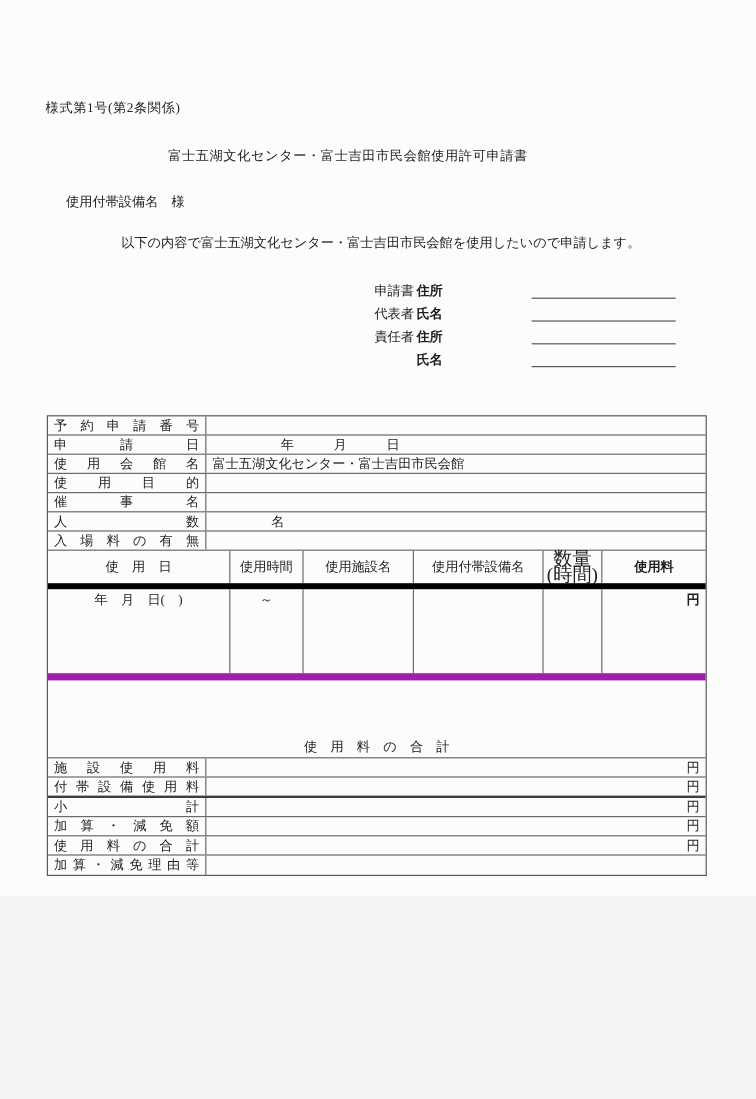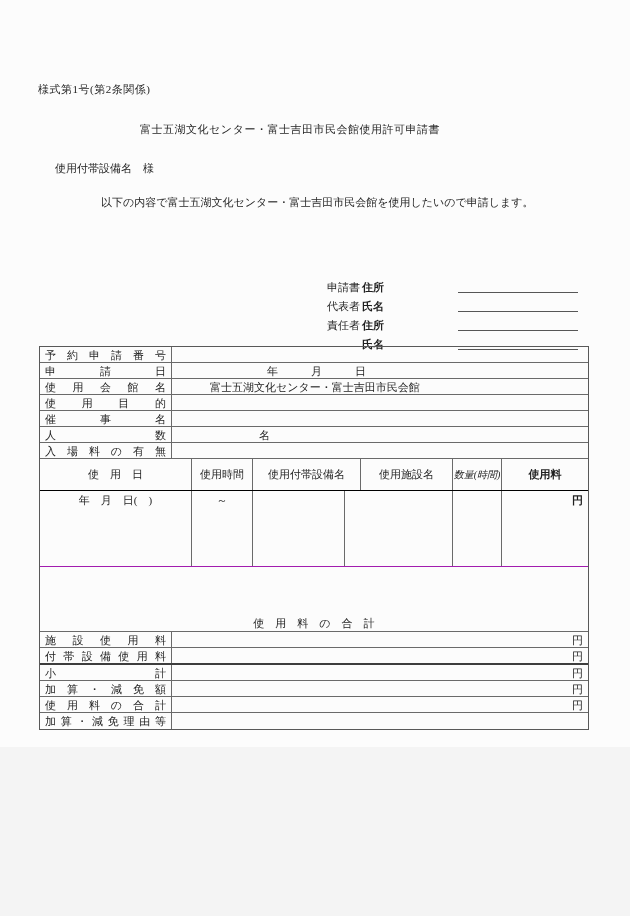--- a/index.html
+++ b/index.html
@@ -9,45 +9,45 @@
     background:#fcfcfc; color:#1f1f1f;
     font-family:"Liberation Serif","DejaVu Serif",serif;
     font-size:11px; overflow:hidden;
   }
   .form-note { position:absolute; left:38px; top:82px; letter-spacing:0.5px; }
   .doc-title { position:absolute; left:0; top:122px; width:580px; text-align:center; letter-spacing:0.5px;font-family:Liberation Mono, monospace; }
   .addressee { position:absolute; left:55px; top:161px; }
   .intro     { position:absolute; left:55px; top:195px;margin-left:46px; }
 
   
-  .applicant { position:absolute; left:327px; top:234px; width:252px;margin-top:44px; }
+  .applicant { position:absolute; left:312px; top:234px; width:252px; }
   .app-row  { display:flex; height:19px; align-items:flex-start; line-height:18px; }
   .app-role { width:35px; }
   .app-field{ width:96px;font-weight:bold; }
   .app-line { width:120px; height:15px; border-bottom:1px solid #565656; }
 
   
   .main-table { position:absolute; left:39px; top:346px; width:550px; border:1px solid #595959; }
   .info-row, .sum-row { display:flex; height:16px; border-bottom:1px solid #6a6a6a; }
   .info-row .cell, .sum-row .cell { display:flex; align-items:center; line-height:14px; }
   .label { width:132px; border-right:1px solid #6a6a6a; padding:0 5px; }
   .dist  { justify-content:space-between; }
-  .value { flex:1; padding-left:5px; justify-content:flex-start;margin-left:33px; }
+  .value { flex:1; padding-left:5px; justify-content:flex-start; }
   .pad-date  { padding-left:62px; }
   .pad-count { padding-left:54px; }
   .yen { justify-content:flex-end; padding-right:5px; }
 
   .use-row { display:flex; }
-  .use-header { height:32px; border-bottom:1px solid #000000; }
-  .use-data   { height:76px; border-bottom:1px solid #a21caf; }
+  .use-header { height:32px; border-bottom:5px solid #000000; }
+  .use-data   { height:76px; border-bottom:6px solid #a21caf; }
   .use-row .cell { border-right:1px solid #6a6a6a; display:flex; }
   .c1 { width:152px; } .c2 { width:61px; } .c3 { width:92px; }
   .c4 { width:108px; } .c5 { width:49px; } .c6 { flex:1; border-right:none !important;font-weight:bold; }
   .use-header .cell { align-items:center; justify-content:center; text-align:center; }
-  .qty { flex-direction:row; line-height:13px; font-size:10px;font-style:italic; }
+  .qty { flex-direction:column; line-height:13px; font-size:16px; }
   .use-data .cell { align-items:flex-start; padding-top:2px; line-height:14px; }
   .use-data .top-center { justify-content:center; }
   .use-data .top-right  { justify-content:flex-end; padding-right:5px; }
 
   .total-row { height:17px; border-bottom:1px solid #6a6a6a; text-align:center; line-height:16px;margin-top:48px; }
   .sum-row.thick { border-bottom:2px solid #3d3d3d; height:17px; }
   .sum-row.last  { border-bottom:none; }
 </style>
 </head>
 <body>
@@ -145,22 +145,22 @@
           <span>の</span>
           <span>有</span>
           <span>無</span>
         </div>
       <div class="cell value"></div>
     </div>
 
     <div class="use-row use-header">
       <div class="cell c1">使　用　日</div>
       <div class="cell c2">使用時間</div>
+      <div class="cell c3">使用施設名</div>
       <div class="cell c4">使用付帯設備名</div>
-      <div class="cell c3">使用施設名</div>
       <div class="cell c5 qty">
         <div>数量</div>
         <div>(時間)</div>
       </div>
       <div class="cell c6">使用料</div>
     </div>
 
     <div class="use-row use-data">
       <div class="cell c1 top-center">年　月　日(　)</div>
       <div class="cell c2 top-center">～</div>

